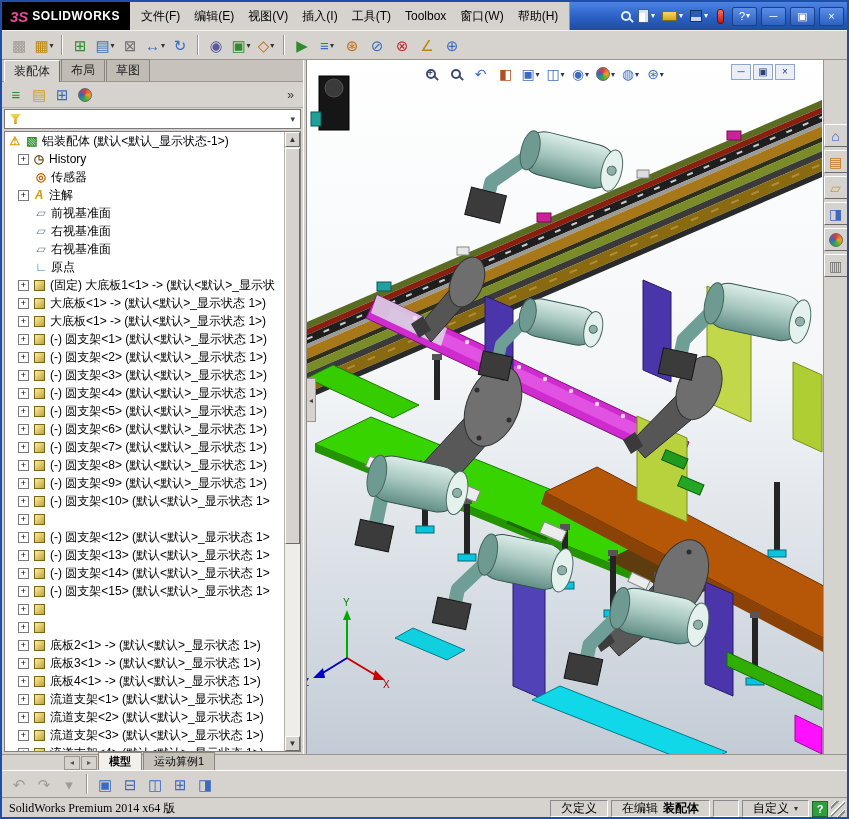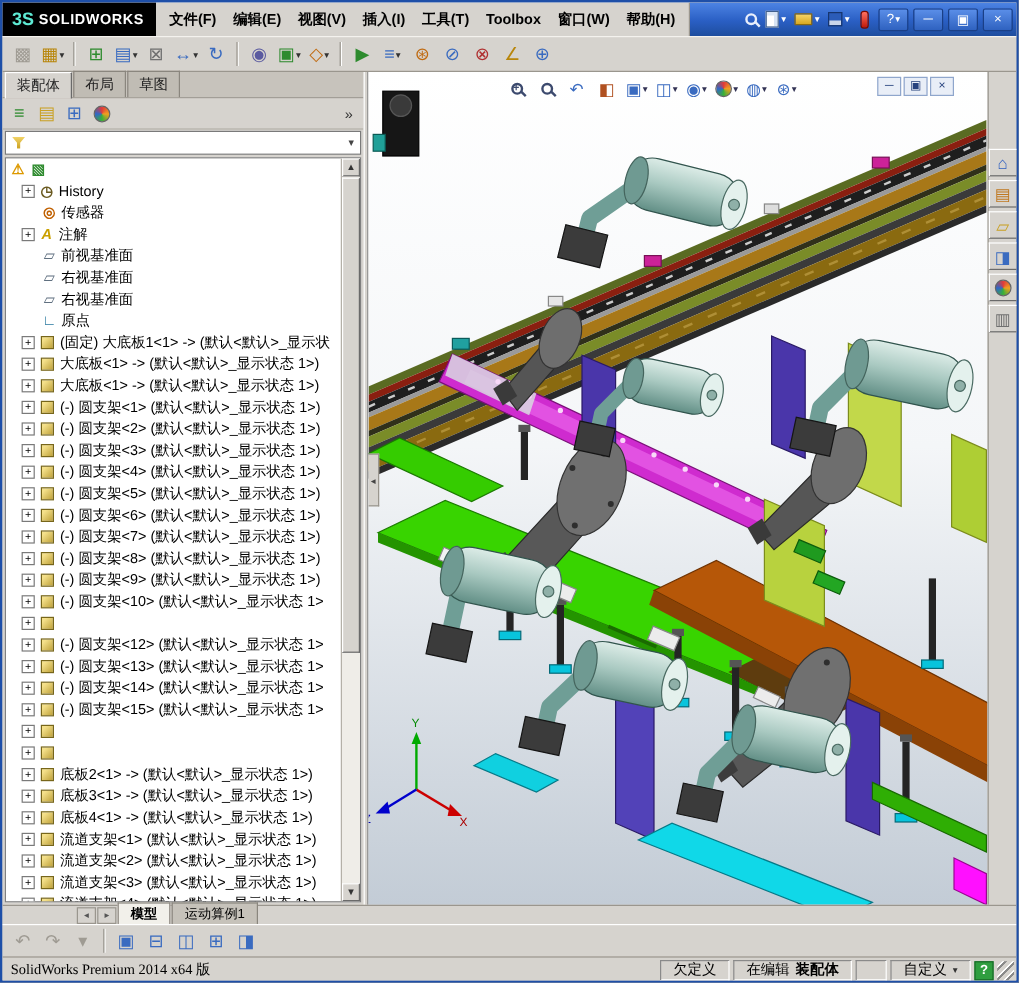--- a/index.html
+++ b/index.html
@@ -5,24 +5,24 @@
   html,body{margin:0;padding:0;background:#555;}
   *{box-sizing:border-box;}
   #app{position:relative;width:849px;height:819px;background:#d6d3ce;border:2px solid #1e4fa8;
        overflow:hidden;font-family:"Liberation Sans",sans-serif;font-size:12px;color:#000;}
 
   
   .titlebar{position:absolute;left:0;top:0;right:0;height:28px;
     background:linear-gradient(180deg,#4d84e4 0%,#2a5fc4 55%,#1e4d9e 100%);
     display:flex;align-items:stretch;}
   .logo{width:128px;background:#000;display:flex;align-items:center;gap:4px;padding:0 8px;flex:none;}
-  .logo-mark{color:#5eead4;font-weight:bold;font-size:15px;}
+  .logo-mark{color:#ec4899;font-weight:bold;font-style:italic;font-size:15px;}
   .logo-text{color:#fff;font-weight:bold;font-size:12px;letter-spacing:.5px;}
   .menubar{background:#d6d3ce;display:flex;align-items:center;padding:0 4px;border-right:1px solid #9a968e;flex:none;}
-  .menu-item{padding:3px 7px;white-space:nowrap;cursor:default;font-weight:bold;}
+  .menu-item{padding:3px 7px;white-space:nowrap;cursor:default;}
   .tb-right{flex:1;display:flex;align-items:center;justify-content:flex-end;gap:3px;padding-right:3px;}
   .qi{height:20px;display:flex;align-items:center;justify-content:center;gap:2px;padding:0 2px;}
   .art-doc{width:11px;height:14px;background:#fff;border:1px solid #40608e;box-shadow:inset -3px 3px 0 #d8e4f4;}
   .art-folder{width:15px;height:10px;background:linear-gradient(#f5d468,#d8a820);border:1px solid #8a6a10;border-radius:1px;}
   .art-save{width:12px;height:12px;background:#2b5cb8;border:1px solid #16356e;box-shadow:inset 0 -4px 0 #c9d5ea;}
   .dd-w{color:#fff;font-size:8px;line-height:1;}
   .redpill{width:7px;height:15px;border-radius:3px;background:linear-gradient(#ff7160,#c01808);border:1px solid #7a0a00;margin:0 4px;}
   .i-mag{width:10px;height:10px;border:2px solid #3c4a6e;border-radius:50%;position:relative;flex:none;}
   .i-mag::after{content:"";position:absolute;width:6px;height:2px;background:#3c4a6e;transform:rotate(45deg);right:-5px;bottom:-2px;}
   .i-mag.white{border-color:#e8eefb;}
@@ -251,20 +251,21 @@
     </div>
     <div class="pfilter">
       <span class="funnel"></span>
       <span class="fchev">▾</span>
     </div>
     <div class="treewrap">
       <div class="trees">
           <div class="trow root">
             <span class="ti ti-warning">⚠</span>
             <span class="ti ti-assembly">▧</span>
+            <span class="tlabel">铝装配体 (默认&lt;默认_显示状态-1&gt;)</span>
           </div>
           <div class="trow">
             <span class="exp">+</span>
             <span class="ti ti-history">◷</span>
             <span class="tlabel">History</span>
           </div>
           <div class="trow">
             <span class="expsp"></span>
             <span class="ti ti-sensor">◎</span>
             <span class="tlabel">传感器</span>

